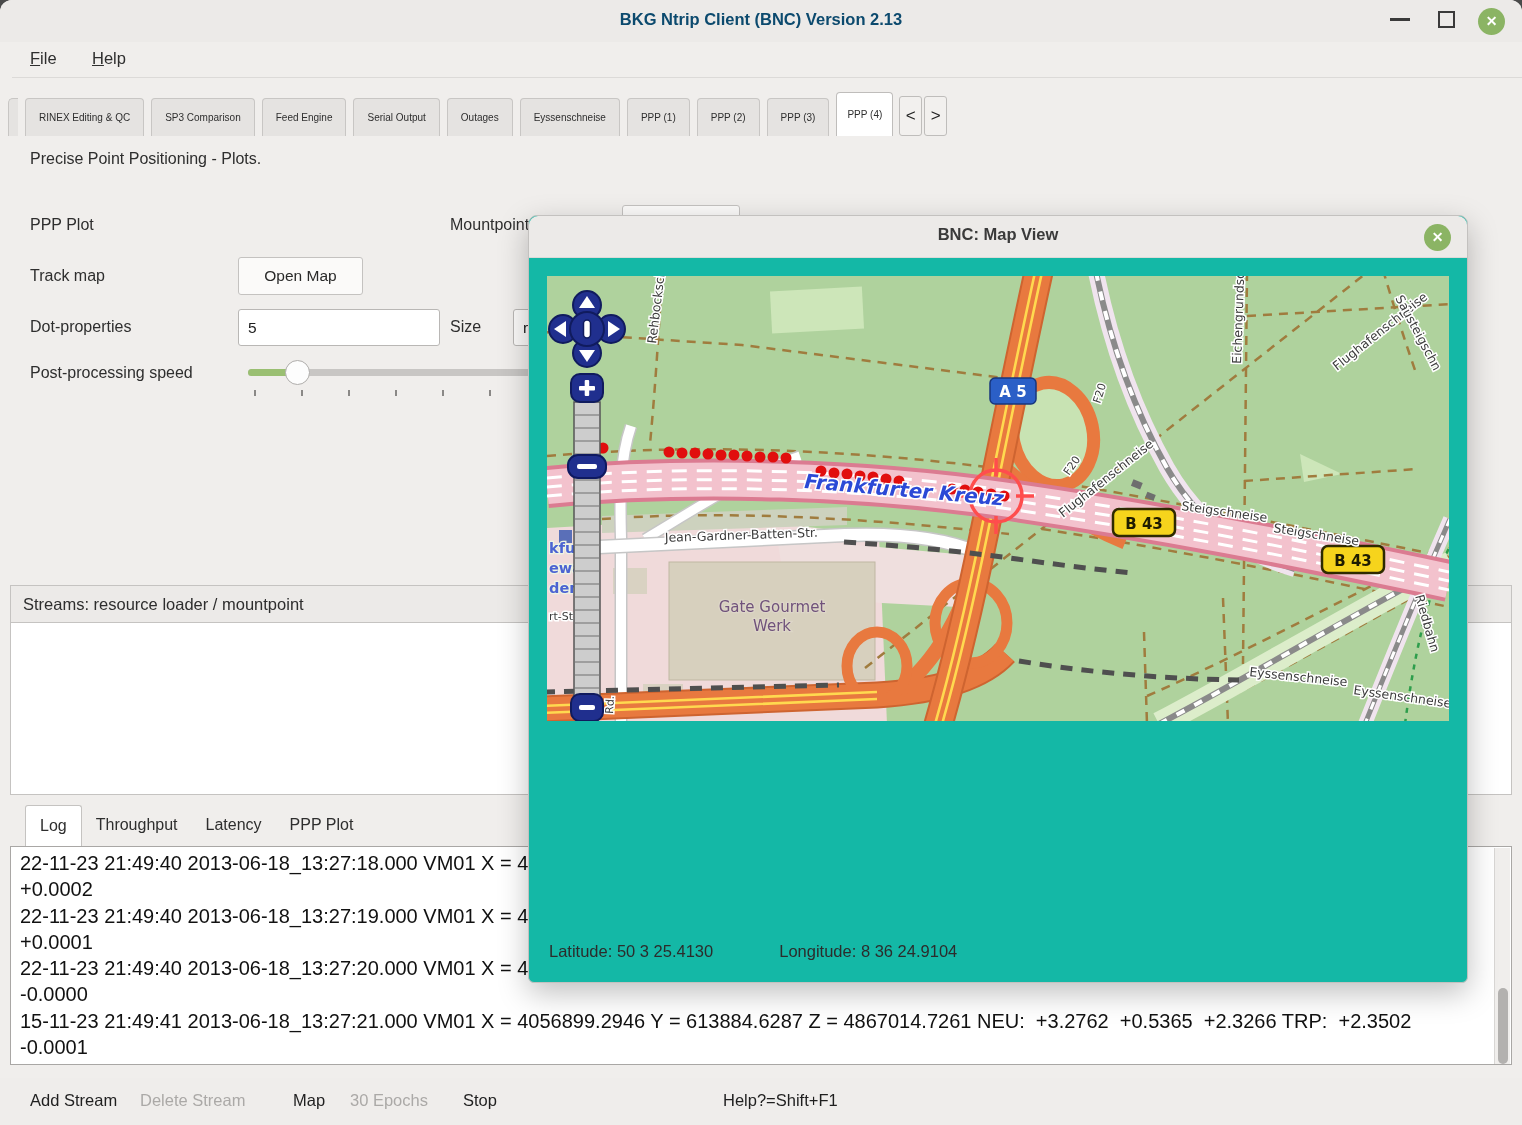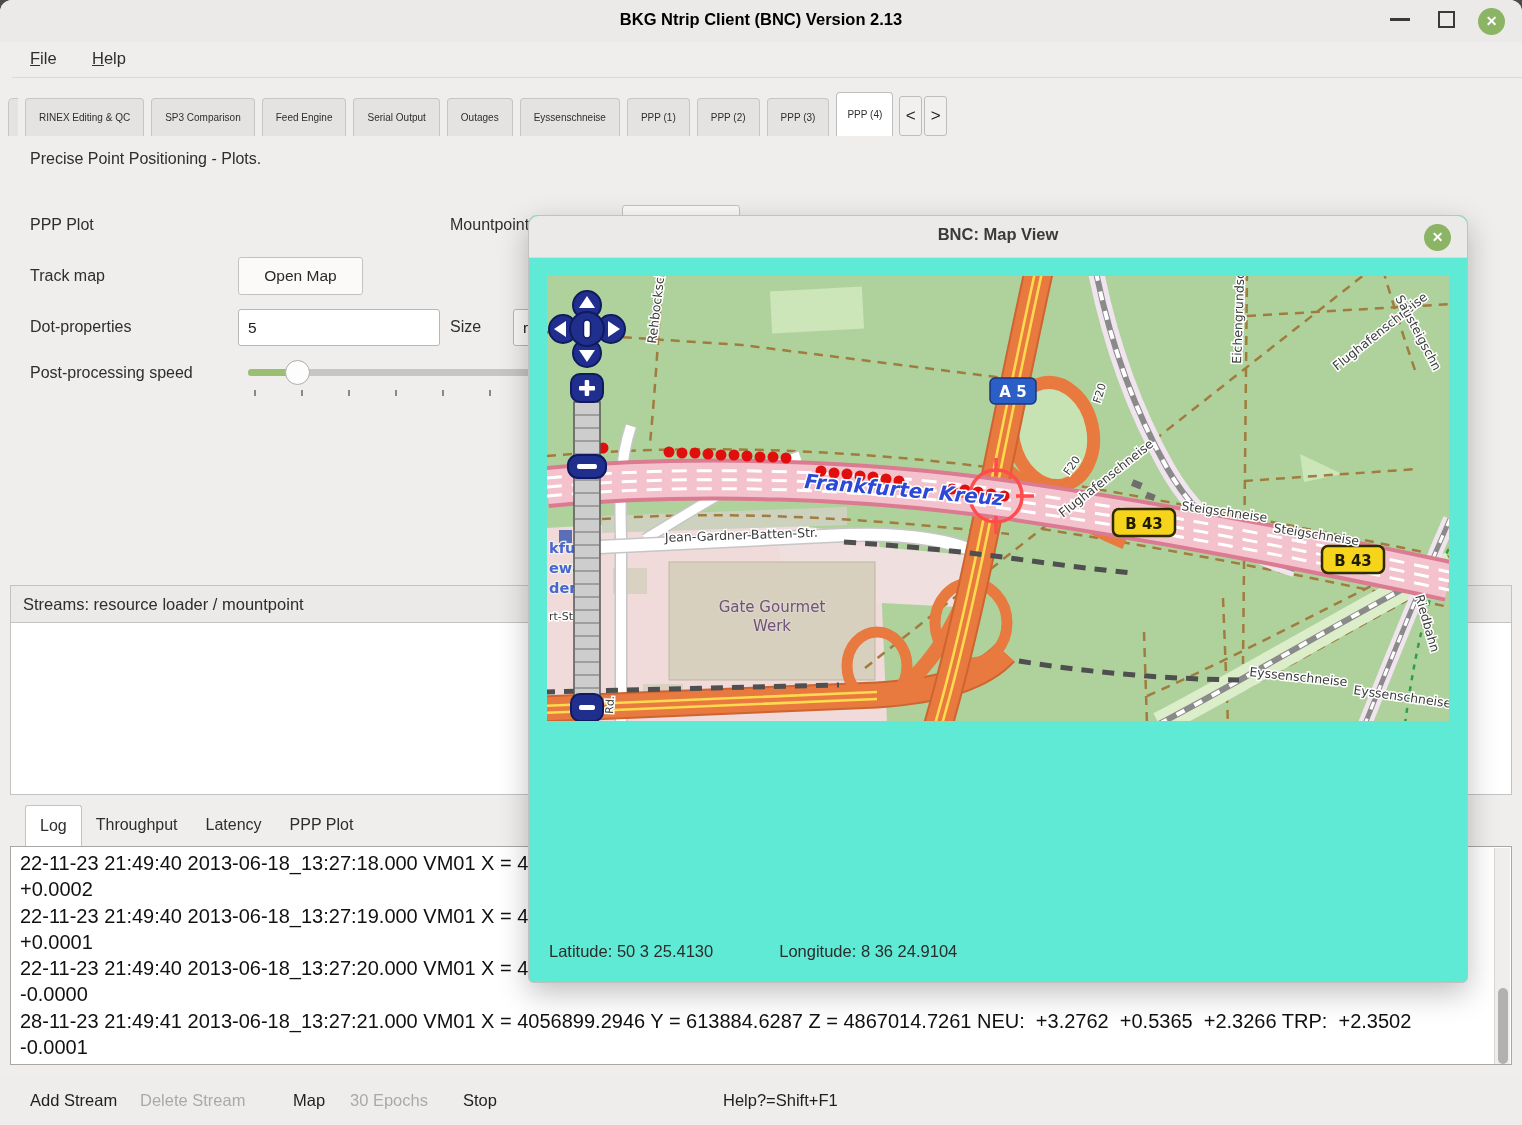--- a/index.html
+++ b/index.html
@@ -2,21 +2,21 @@
 <html><head>
 <meta charset="utf-8">
 <style>
   * { margin:0; padding:0; box-sizing:border-box; }
   html,body { width:1522px; height:1125px; background:#4a4a4a; font-family:"Liberation Sans",sans-serif; }
   .screen { position:relative; width:1522px; height:1125px; overflow:hidden; }
   .window { position:absolute; inset:0; background:#F0EEEC; border-radius:12px 12px 0 0; overflow:hidden; }
 
   
   .titlebar { position:absolute; left:0; top:0; width:100%; height:42px; background:#ECEAE8; }
-  .titlebar .title { position:absolute; left:0; right:0; top:10px; text-align:center; font-size:16.5px; font-weight:bold; color:#000000; }
+  .titlebar .title { position:absolute; left:0; right:0; top:10px; text-align:center; font-size:16.5px; font-weight:bold; color:#0c4a6e; }
   .win-min { position:absolute; left:1390px; top:18px; width:20px; height:3px; background:#3a3a3a; }
   .win-max { position:absolute; left:1438px; top:11px; width:17px; height:17px; border:2.5px solid #3a3a3a; background:transparent; }
   .circle-close { position:absolute; width:27px; height:27px; border-radius:50%; background:#8BB464; color:#fff; font-size:14px; font-weight:bold; text-align:center; line-height:27px; }
   .titlebar .circle-close { left:1478px; top:8px; }
 
   
   .menubar { position:absolute; left:0; top:42px; width:100%; height:36px; border-bottom:1px solid #DCDAD8;margin-left:12px; }
   .menu-item { position:absolute; top:7px; font-size:16.5px; color:#2e2e2e; }
   .u { text-decoration:underline; }
 
@@ -56,21 +56,21 @@
   .logrow { height:26.3px; line-height:26.3px; white-space:pre; overflow:hidden; }
   .logscroll { position:absolute; right:1px; top:1px; width:16px; height:217px; background:#F0EEEC; border-left:1px solid #D8D6D4; }
   .logthumb { position:absolute; left:3px; top:140px; width:10px; height:76px; background:#B3B1AF; border-radius:5px; }
 
   
   .bottombar { position:absolute; left:0; top:1078px; width:100%; height:47px; background:#EFEDEB;padding-left:12px; }
   .bb { position:absolute; top:13px; font-size:16.5px; color:#1f1f1f; }
   .bb.disabled { color:#ABA9A7; }
 
   
-  .dialog { position:absolute; left:528px; top:215px; width:940px; height:768px; background:#5eead4; border:1px solid #C3C1BF; border-radius:9px 9px 6px 6px; box-shadow:0 10px 30px rgba(0,0,0,.25); z-index:50; }
+  .dialog { position:absolute; left:528px; top:215px; width:940px; height:768px; background:#14b8a6; border:1px solid #C3C1BF; border-radius:9px 9px 6px 6px; box-shadow:0 10px 30px rgba(0,0,0,.25); z-index:50; }
   .dialog .dtitle { position:absolute; left:0; top:0; width:100%; height:42px; background:#ECEAE8; border-radius:9px 9px 0 0; border-bottom:1px solid #DCDAD8; }
   .dialog .dtitle .t { position:absolute; left:0; right:0; top:9px; text-align:center; font-size:16.5px; font-weight:bold; color:#3a3a3a; }
   .dialog .circle-close { right:16px; top:8px; left:auto; position:absolute; }
   .mapwrap { position:absolute; left:18px; top:60px; width:902px; height:445px; }
   .latlon { position:absolute; left:20px; top:726px; display:flex; gap:66px; font-size:16.5px; color:#2c2c2c; }
 
   svg text { font-family:"DejaVu Sans","Liberation Sans",sans-serif; }
   .mlab { font-size:12.5px; fill:#3c3c3c; paint-order:stroke; stroke:#ffffff; stroke-width:3px; }
   .mlab-sm { font-size:11px; fill:#3c3c3c; paint-order:stroke; stroke:#ffffff; stroke-width:3px; }
   .blab { font-size:14.5px; font-weight:bold; fill:#4C63D2; paint-order:stroke; stroke:#EDF3E4; stroke-width:2.5px; }
@@ -147,21 +147,21 @@
   </div>
 
   <div class="logbox">
     <div class="logrows">
       <div class="logrow">22-11-23 21:49:40 2013-06-18_13:27:18.000 VM01 X = 4</div>
       <div class="logrow">+0.0002</div>
       <div class="logrow">22-11-23 21:49:40 2013-06-18_13:27:19.000 VM01 X = 4</div>
       <div class="logrow">+0.0001</div>
       <div class="logrow">22-11-23 21:49:40 2013-06-18_13:27:20.000 VM01 X = 4</div>
       <div class="logrow">-0.0000</div>
-      <div class="logrow">28-11-23 21:49:41 2013-06-18_13:27:21.000 VM01 X = 4056899.2946 Y = 613884.6287 Z = 4867014.7261 NEU:  +3.2762  +0.5365  +2.3266 TRP:  +2.3502</div>
+      <div class="logrow">15-11-23 21:49:41 2013-06-18_13:27:21.000 VM01 X = 4056899.2946 Y = 613884.6287 Z = 4867014.7261 NEU:  +3.2762  +0.5365  +2.3266 TRP:  +2.3502</div>
       <div class="logrow">-0.0001</div>
     </div>
     <div class="logscroll">
       <div class="logthumb"></div>
     </div>
   </div>
 
   <div class="bottombar">
     <span class="bb" style="left:30px">Add Stream</span>
     <span class="bb disabled" style="left:140px">Delete Stream</span>

